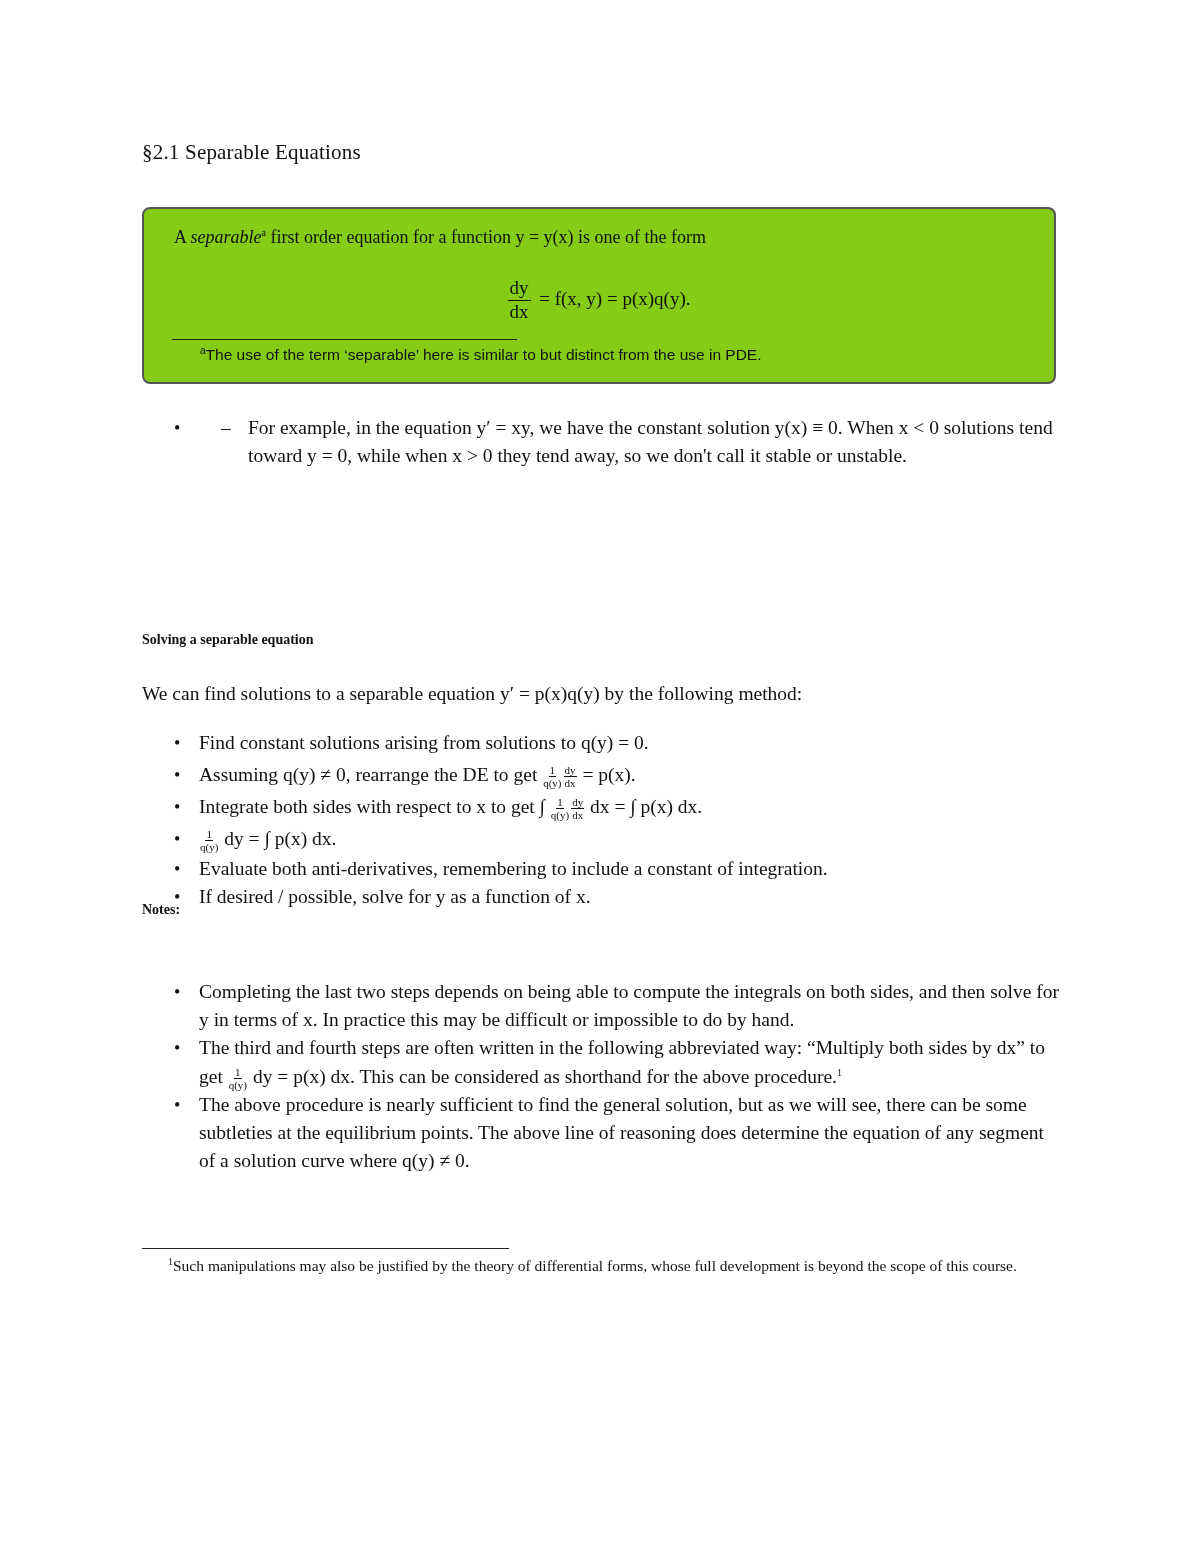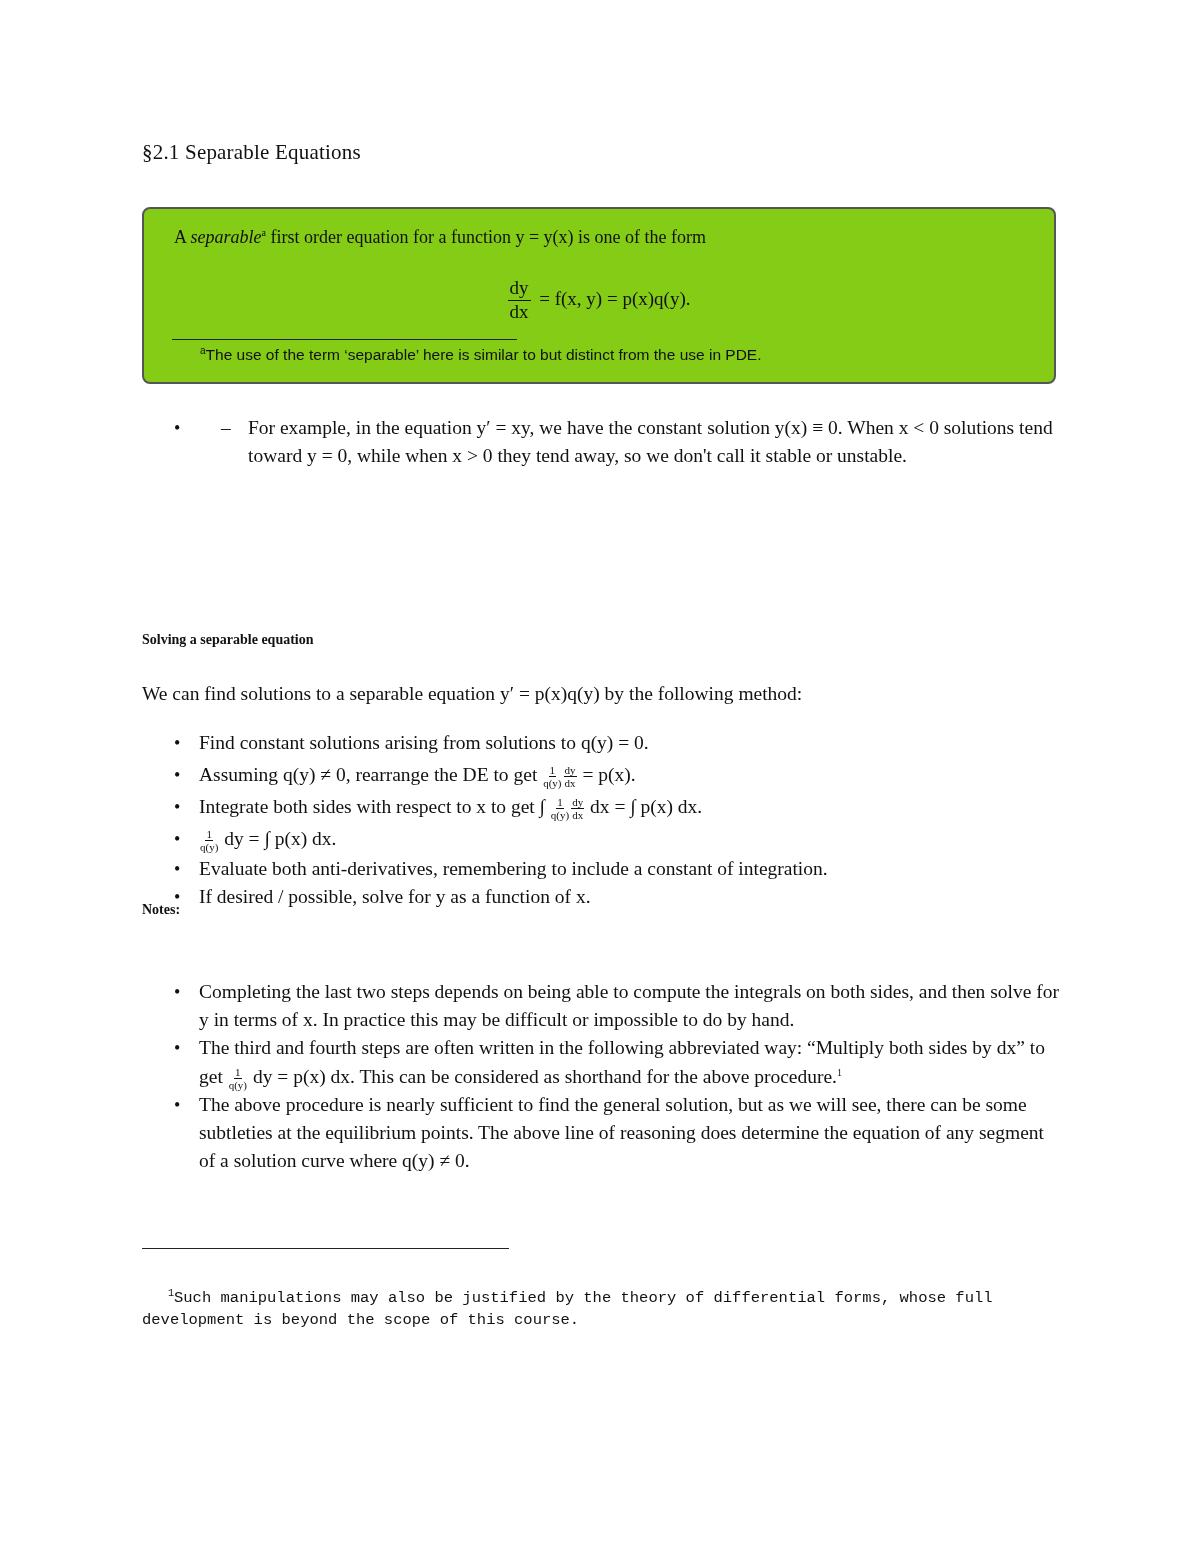--- a/index.html
+++ b/index.html
@@ -32,21 +32,21 @@
   .body-text { font-family: "Liberation Serif", serif; font-size: 19.5px; line-height: 28.2px; }
   ul.bul { list-style: none; margin: 0; padding: 0; position: absolute; left: 0; width: 918px; }
   ul.bul > li { position: relative; padding-left: 57px; }
   ul.bul > li::before { content: "•"; position: absolute; left: 32px; top: 0; font-size: 18px; }
   ul.sub { list-style: none; margin: 0; padding: 0; }
   ul.sub > li { position: relative; padding-left: 49px; }
   ul.sub > li::before { content: "–"; position: absolute; left: 22px; top: 0; }
   .h2 { position: absolute; left: 0; font-family: "Liberation Serif", serif; font-weight: bold; font-size: 14px; }
   .para { position: absolute; left: 0; }
   .fn2rule { position: absolute; left: 0; top: 1248px; width: 367px; border-top: 1px solid #222; }
-  .fn2 { position: absolute; left: 0; top: 1255px; width: 918px; font-family: Liberation Mono, monospace; font-size: 15.5px; line-height: 22px; text-indent: 26px; margin-top: 32px; }
+  .fn2 { position: absolute; left: 0; top: 1255px; width: 918px; font-family: Liberation Serif, serif; font-size: 15.5px; line-height: 22px; text-indent: 26px; }
 </style>
 </head>
 <body>
 
 <div class="page">
 
   <div class="title">§2.1 Separable Equations</div>
 
   <div class="defbox">
     <div class="intro">

